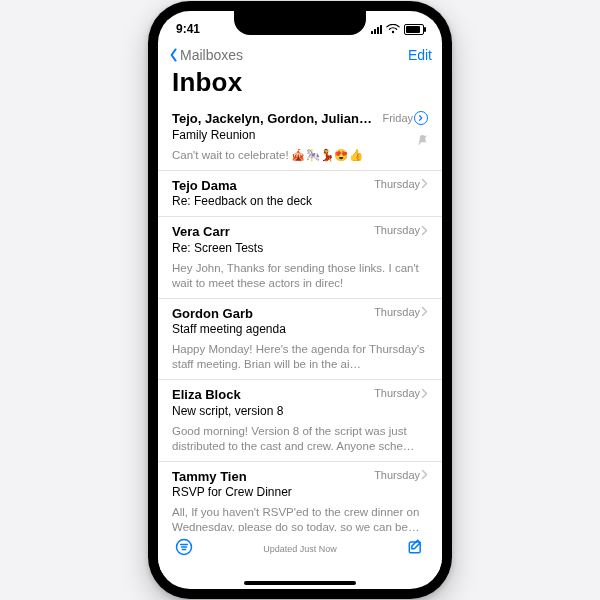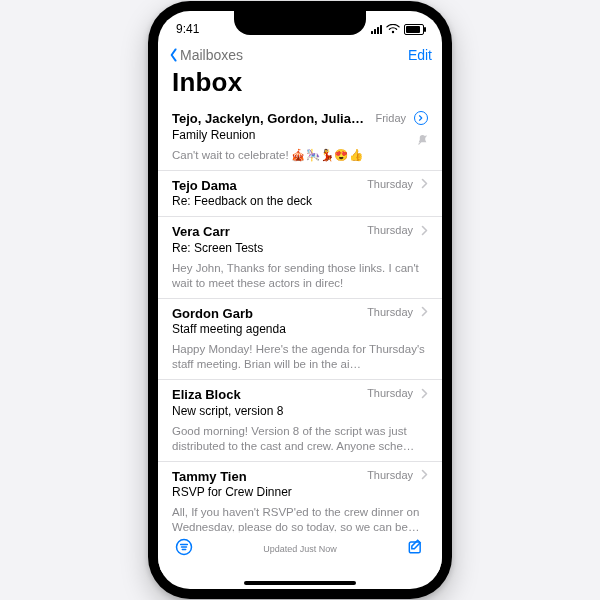--- a/index.html
+++ b/index.html
@@ -1,38 +1,38 @@
 <!DOCTYPE html>
 <html><head>
 <meta charset="utf-8">
 <style>
   html,body{margin:0;padding:0;background:#f3f3f6;width:600px;height:600px;font-family:-apple-system,"SF Pro Text","Helvetica Neue",Arial,sans-serif;}
   .stage{width:600px;height:600px;display:flex;align-items:center;justify-content:center;}
   .phone{position:relative;width:284px;height:578px;background:#000;border-radius:42px;padding:10px;box-shadow:0 10px 28px rgba(0,0,0,.22),0 2px 6px rgba(0,0,0,.18);}
   .screen{position:relative;width:100%;height:100%;background:#fff;border-radius:32px;overflow:hidden;}
   .notch{position:absolute;top:0;left:50%;transform:translateX(-50%);width:132px;height:24px;background:#000;border-bottom-left-radius:16px;border-bottom-right-radius:16px;z-index:10;}
-  .status-bar{position:relative;height:36px;display:flex;align-items:center;justify-content:space-between;padding:0 18px;font-size:12px;font-weight:400;color:#000;}
+  .status-bar{position:relative;height:36px;display:flex;align-items:center;justify-content:space-between;padding:0 18px;font-size:12px;font-weight:700;color:#000;}
   .status-right{display:flex;align-items:center;gap:4px;}
   .sig{display:flex;align-items:flex-end;gap:1px;height:10px;}
   .sig i{width:2px;background:#000;display:block;border-radius:.5px;}
   .sig i:nth-child(1){height:3px}.sig i:nth-child(2){height:5px}.sig i:nth-child(3){height:7px}.sig i:nth-child(4){height:9px}
   .batt{width:18px;height:9px;border:1px solid #000;border-radius:2px;position:relative;}
   .batt::after{content:"";position:absolute;right:-3px;top:2px;width:2px;height:5px;background:#000;border-radius:1px;}
   .batt i{display:block;width:14px;height:7px;background:#000;margin:1px;border-radius:1px;}
   .nav-bar{display:flex;align-items:center;justify-content:space-between;padding:0 10px 2px;}
   .back{display:flex;align-items:center;color:#737373;font-size:14px;}
   .back svg{width:12px;height:16px;}
   .edit{color:#007aff;font-size:14px;margin-left:8px;}
   .title{font-size:26px;font-weight:700;letter-spacing:.2px;padding:2px 14px 6px;}
   .list{height:calc(100% - 36px - 24px - 40px - 36px);overflow:hidden;}
   .row{padding:7px 14px 7px 14px;border-top:1px solid #e2e2e5;position:relative;}
   .row:first-child{border-top:none;}
   .r-top{display:flex;align-items:flex-start;justify-content:space-between;gap:6px;}
   .sender{font-size:13px;font-weight:600;color:#000;line-height:1.2;white-space:nowrap;overflow:hidden;text-overflow:ellipsis;flex:1;}
-  .meta{display:flex;align-items:center;gap:8px;flex-shrink:0;}
+  .meta{display:flex;align-items:center;gap:1px;flex-shrink:0;}
   .date{font-size:11px;color:#8a8a8e;}
   .chev{color:#c5c5c9;}
   .subj{font-size:12px;color:#000;line-height:1.25;margin-top:1px;}
   .prev{font-size:11.5px;color:#8a8a8e;line-height:1.3;margin-top:5px;display:-webkit-box;-webkit-line-clamp:2;-webkit-box-orient:vertical;overflow:hidden;}
   .thread-ind{width:12px;height:12px;border:1.4px solid #007aff;border-radius:50%;display:flex;align-items:center;justify-content:center;}
   .thread-ind svg{width:6px;height:6px;}
   .mute{color:#c5c5c9;position:absolute;right:14px;top:28px;}
   .toolbar{position:absolute;bottom:16px;left:0;right:0;height:36px;display:flex;align-items:center;justify-content:space-between;padding:0 16px 6px;background:linear-gradient(#ffffffcc,#fff);}
   .toolbar .center{font-size:9px;color:#8a8a8e;position:absolute;left:0;right:0;text-align:center;pointer-events:none;}
   .tbtn svg{width:20px;height:20px;color:#007aff;}

